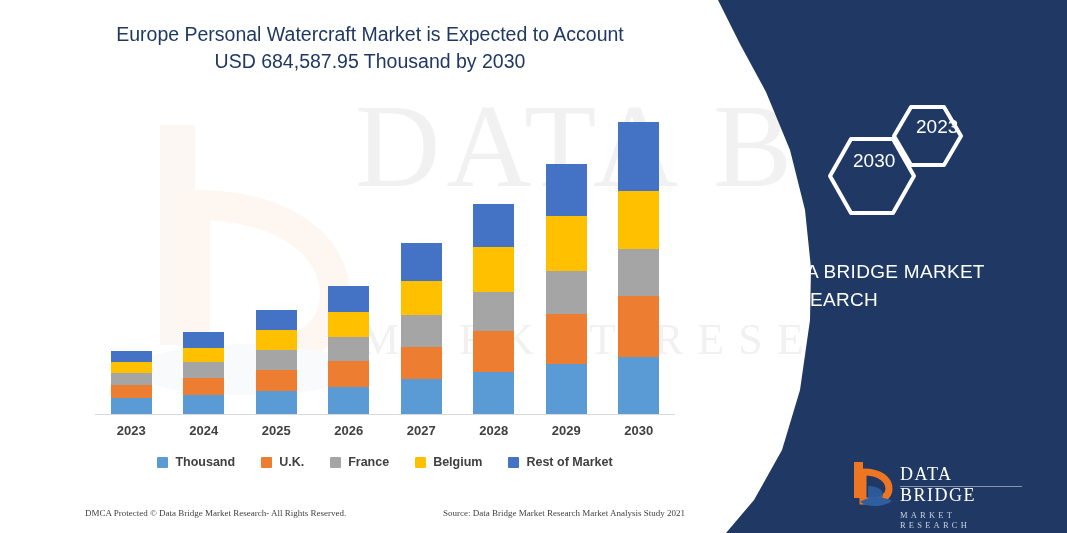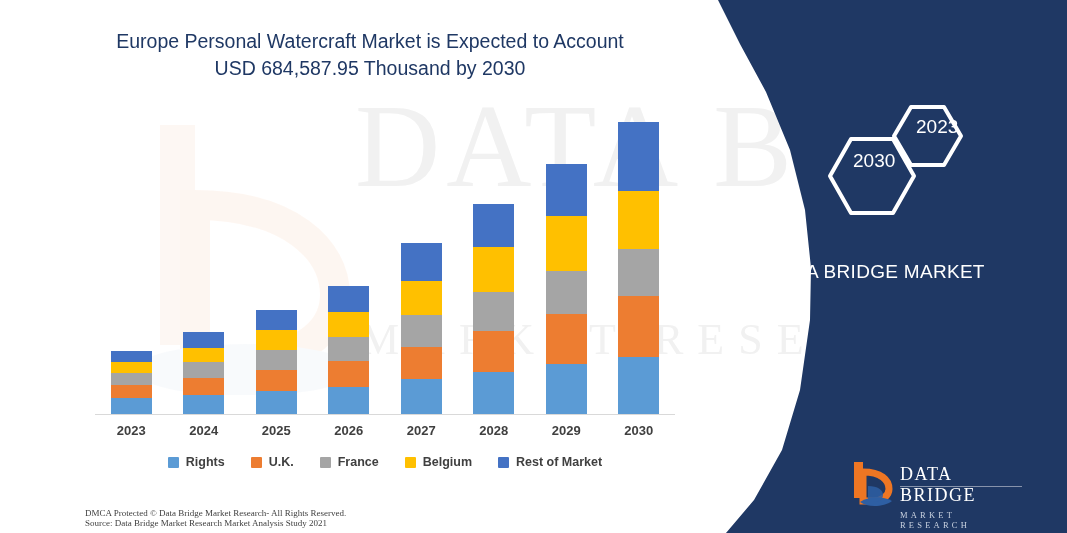--- a/index.html
+++ b/index.html
@@ -80,21 +80,21 @@
     top: 95px;
     width: 250px;
     height: 300px;
     opacity: 0.5;
   }
 
   
   .headline {
     position: absolute;
     left: 60px;
-    top: 28px;
+    top: 21px;
     width: 620px;
     text-align: center;
     color: #1f3864;
     font-size: 19.5px;
     line-height: 27px;
     font-weight: 400;
   }
   .headline .ln { display: block; }
 
   
@@ -182,21 +182,20 @@
     position: absolute;
     left: 85px;
     top: 508px;
     width: 600px;
     display: flex;
     justify-content: space-between;
     font-family: "Liberation Serif", serif;
     font-size: 9px;
     color: #3f3f3f;
     white-space: nowrap;
-    flex-direction: column;
   }
 
   
   .panel-title {
     position: absolute;
     left: 745px;
     top: 10px;
     width: 300px;
     text-align: center;
     color: #ffffff;
@@ -362,21 +361,21 @@
       <div class="xlabel">2026</div>
       <div class="xlabel">2027</div>
       <div class="xlabel">2028</div>
       <div class="xlabel">2029</div>
       <div class="xlabel">2030</div>
     </div>
 
   <div class="legend" id="legend">
       <div class="legend-item">
         <span class="legend-swatch" style="background: rgb(91, 155, 213);"></span>
-        <span class="legend-label">Rights</span>
+        <span class="legend-label">Thousand</span>
       </div>
       <div class="legend-item">
         <span class="legend-swatch" style="background: rgb(237, 125, 49);"></span>
         <span class="legend-label">U.K.</span>
       </div>
       <div class="legend-item">
         <span class="legend-swatch" style="background: rgb(165, 165, 165);"></span>
         <span class="legend-label">France</span>
       </div>
       <div class="legend-item">
@@ -401,20 +400,21 @@
     <svg width="200" height="125" viewBox="0 0 200 125">
       <polygon points="93,15 126,15 143,44 126,73 93,73 76,44" fill="none" stroke="#ffffff" stroke-width="4" stroke-linejoin="round"></polygon>
       <polygon points="33,47 75,47 96,84 75,121 33,121 12,84" fill="none" stroke="#ffffff" stroke-width="4" stroke-linejoin="round"></polygon>
     </svg>
     <span class="hex-label hex-2030-label">2030</span>
     <span class="hex-label hex-2023-label">2023</span>
   </div>
 
   <div class="panel-brand">
     <span class="ln">DATA BRIDGE MARKET</span>
+    <span class="ln">RESEARCH</span>
   </div>
 
   <div class="brand-logo">
     <svg width="48" height="50" viewBox="0 0 48 50">
       <path d="M6 4 L6 40 L15 40 L15 4 Z" fill="#ee7623"></path>
       <path d="M15 14 C33 14 41 22 41 31 C41 38 34 43 25 43 L15 43 Z" fill="none" stroke="#ee7623" stroke-width="7"></path>
       <path d="M12 44 C22 38 34 38 44 43 C36 49 20 50 12 44 Z" fill="#2e5fa3"></path>
       <path d="M20 28 C30 28 35 32 35 37 C35 41 31 44 25 44 L20 44 Z" fill="#2e5fa3" opacity="0.85"></path>
     </svg>
     <div class="brand-logo-text">

